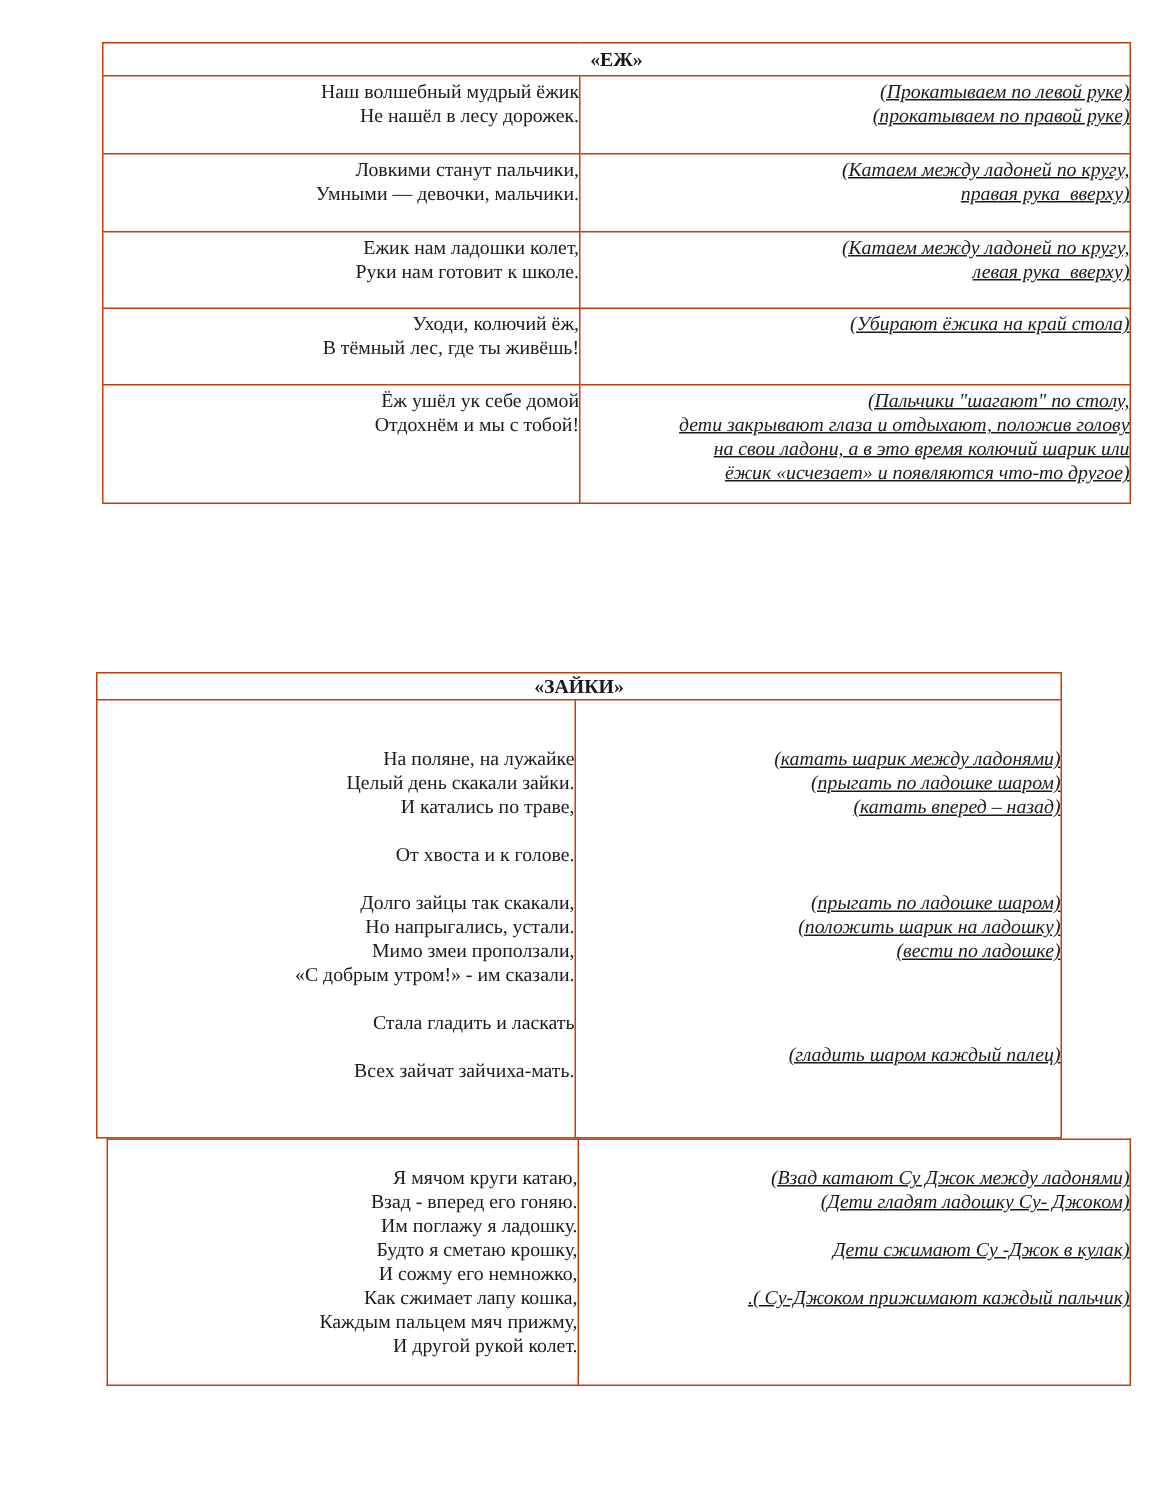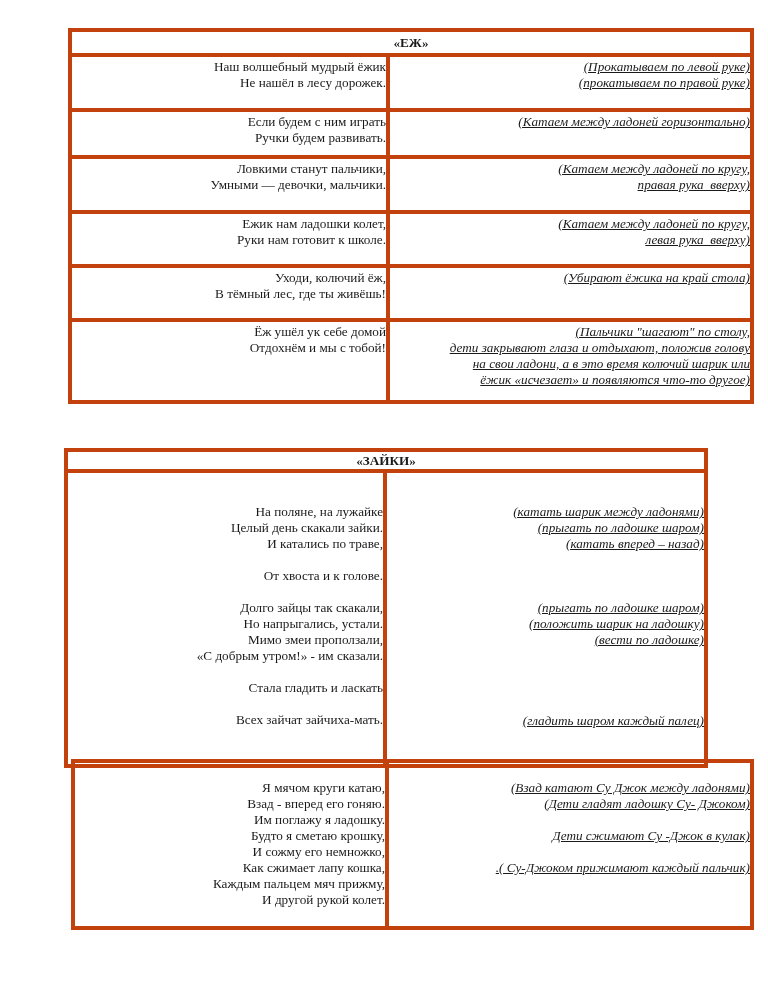--- a/index.html
+++ b/index.html
@@ -1,19 +1,19 @@
 <!DOCTYPE html>
 <html><head>
 <meta charset="utf-8">
 <style>
   html, body { margin: 0; padding: 0; background: #ffffff; }
   body { width: 768px; height: 994px; position: relative; overflow: hidden;
          font-family: "Liberation Serif", serif; color: #1a1a1a; }
   table { position: absolute; border-collapse: collapse; table-layout: fixed; }
-  td { border: 4px solid #c2410c; vertical-align: top; text-align: center;
+  td { border: 1px solid #c2410c; vertical-align: top; text-align: center;
        font-size: 13.2px; line-height: 16px; padding: 0; }
   td.title { font-weight: bold; font-size: 13.2px; height: 20px; vertical-align: middle; line-height: 16px; }
   .line { display: block; white-space: pre; text-align: right; }
   .it { font-style: italic; text-decoration: underline; }
   .gap { display: block; height: 16px; }
 
   #t1 { left: 68px; top: 28px; width: 686px; }
   #t1 col.c1 { width: 318px; }
   #t1 td.title { height: 21px; }
   #t1 .r1 td { height: 49px; }
@@ -48,29 +48,20 @@
     <td class="title" colspan="2">«ЕЖ»</td>
   </tr>
   <tr class="r1">
     <td class="body">
       <span class="line">Наш волшебный мудрый ёжик</span>
       <span class="line">Не нашёл в лесу дорожек.</span>
     </td>
     <td class="body it">
       <span class="line">(Прокатываем по левой руке)</span>
       <span class="line">(прокатываем по правой руке)</span>
-    </td>
-  </tr>
-  <tr class="r3">
-    <td class="body">
-      <span class="line">Если будем с ним играть</span>
-      <span class="line">Ручки будем развивать.</span>
-    </td>
-    <td class="body it">
-      <span class="line">(Катаем между ладоней горизонтально)</span>
     </td>
   </tr>
   <tr class="r4">
     <td class="body">
       <span class="line">Ловкими станут пальчики,</span>
       <span class="line">Умными — девочки, мальчики.</span>
     </td>
     <td class="body it">
       <span class="line">(Катаем между ладоней по кругу,</span>
       <span class="line">правая рука  вверху)</span>
@@ -142,21 +133,21 @@
       <span class="line">(катать вперед – назад)</span>
       <span class="gap"></span>
       <span class="gap"></span>
       <span class="gap"></span>
       <span class="line">(прыгать по ладошке шаром)</span>
       <span class="line">(положить шарик на ладошку)</span>
       <span class="line">(вести по ладошке)</span>
       <span class="gap"></span>
       <span class="gap"></span>
       <span class="gap"></span>
-      <span class="line" style="margin-top:17px">(гладить шаром каждый палец)</span>
+      <span class="line" style="margin-top:5px">(гладить шаром каждый палец)</span>
     </td>
   </tr>
 </tbody>
   </table>
 
 <table id="t3">
   <colgroup>
       <col class="c1">
       <col class="c2">
     </colgroup>

